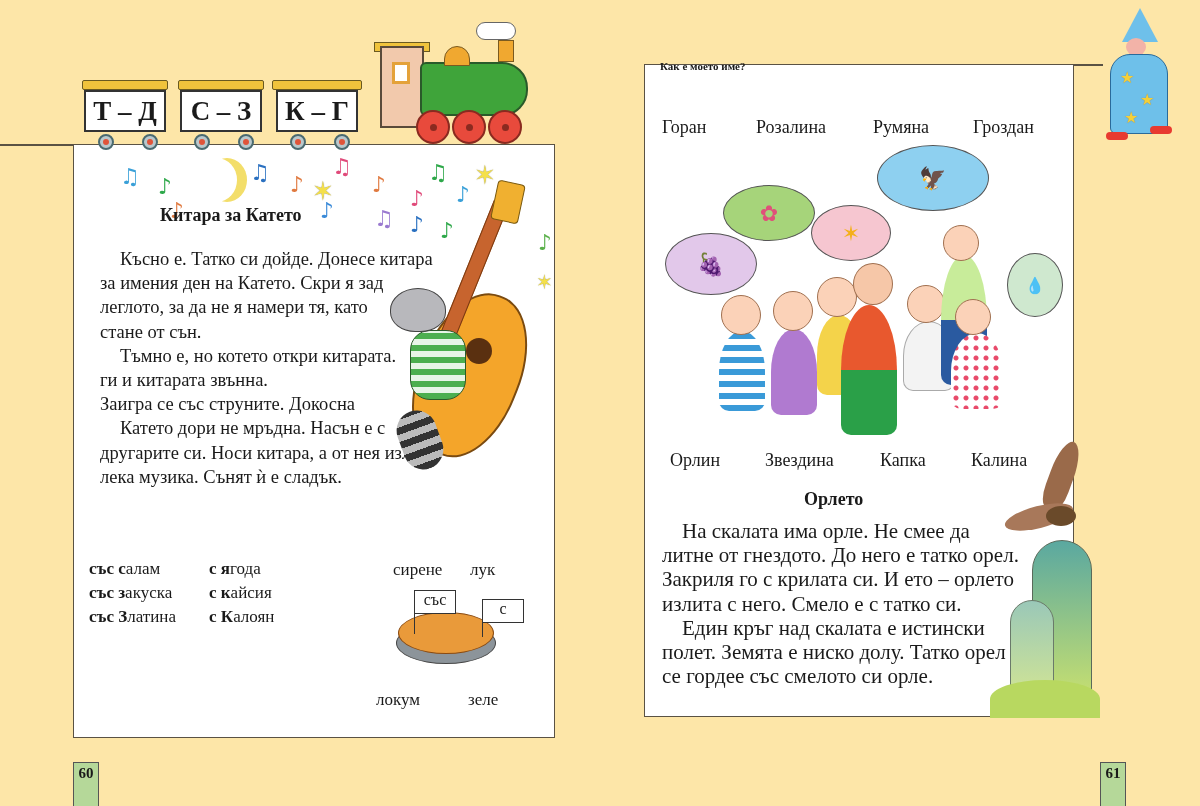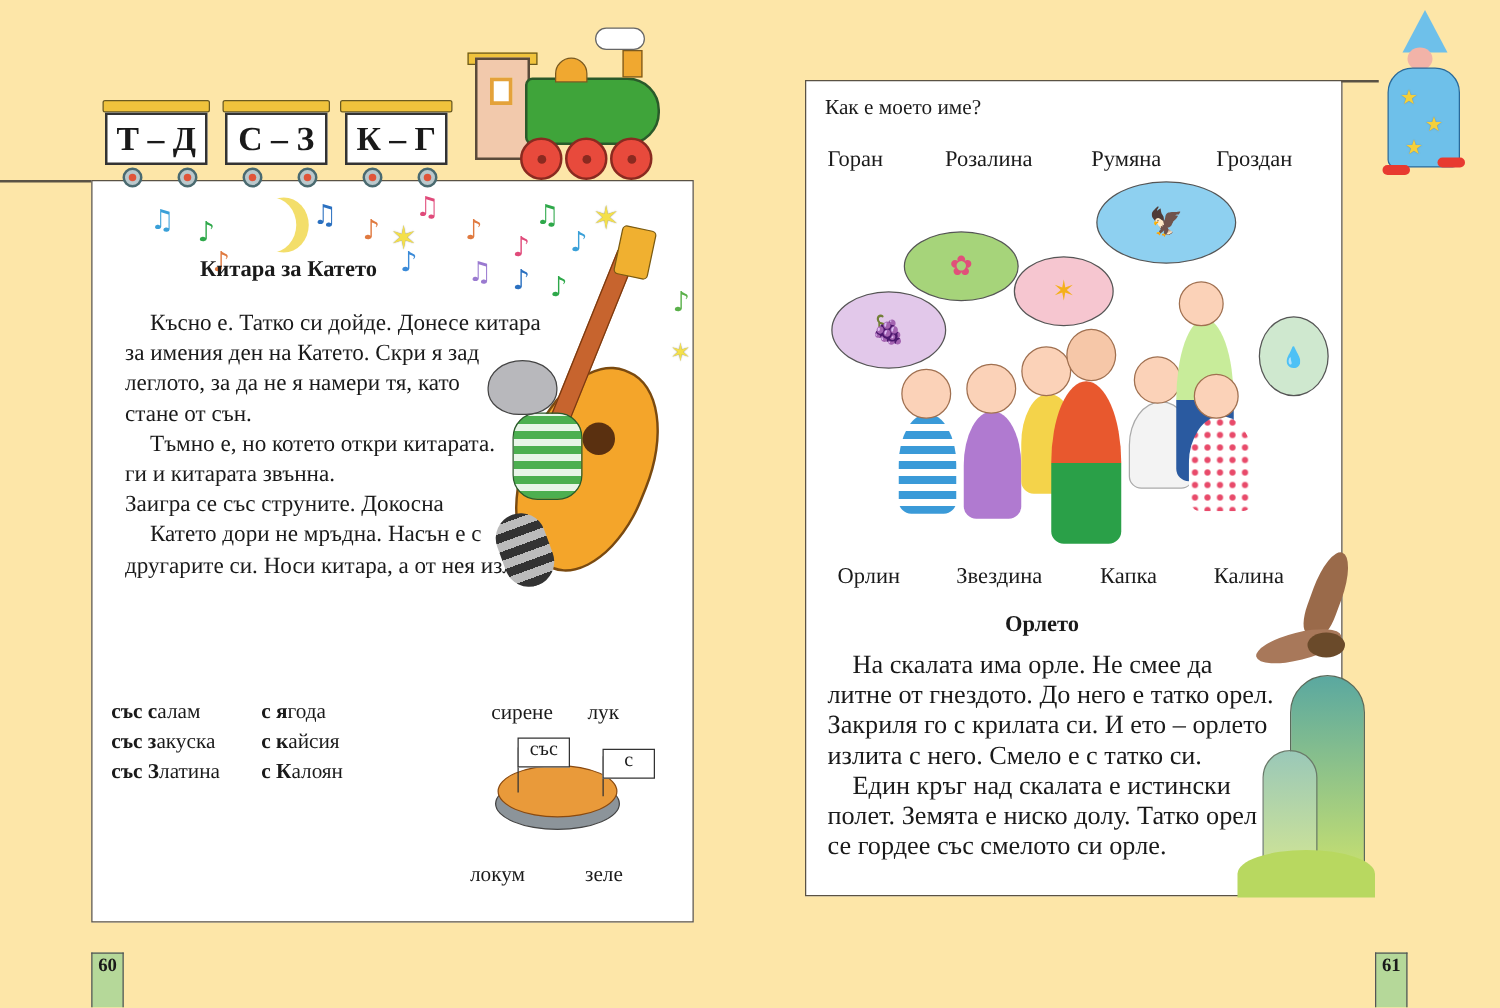--- a/index.html
+++ b/index.html
@@ -154,21 +154,21 @@
     position: absolute; left: 396px; top: 622px; width: 100px; height: 42px;
     border-radius: 50%; background: #8c949a; border: 1.5px solid #444;
   }
   .pie-top {
     position: absolute; left: 398px; top: 612px; width: 96px; height: 42px;
     border-radius: 50%; background: #e99a3a; border: 1.5px solid #8a4a10;
   }
   .pie-pole { position: absolute; width: 1px; background: #333; }
 
   
-  .title-right { position: absolute; left: 660px; top: 76px; font-size: 17px; font-weight: normal; }
+  .title-right { position: absolute; left: 660px; top: 60px; font-size: 11px; font-weight: bold; }
   .names-row { position: absolute; left: 660px; width: 400px; display: flex; font-size: 18px; }
   .names-row span { position: absolute; }
 
   .illus-right { left: 655px; top: 145px; width: 410px; height: 300px; }
   .bubble {
     position: absolute; border-radius: 50%; border: 1.5px solid #555;
     display: flex; align-items: center; justify-content: center; font-size: 22px;
     font-family: "DejaVu Sans", sans-serif;
   }
   .kid { position: absolute; border-radius: 50% 50% 10px 10px; }
@@ -258,20 +258,21 @@
 <div class="story-left">
   <p class="indent">Късно е. Татко си дойде. Донесе китара</p>
   <p>за имения ден на Катето. Скри я зад</p>
   <p>леглото, за да не я намери тя, като</p>
   <p>стане от сън.</p>
   <p class="indent">Тъмно е, но котето откри китарата.</p>
   <p>ги и китарата звънна.</p>
   <p>Заигра се със струните. Докосна</p>
   <p class="indent">Катето дори не мръдна. Насън е с</p>
   <p>другарите си. Носи китара, а от нея излиза</p>
+  <p>лека музика. Сънят ѝ е сладък.</p>
 </div>
 
 <div class="abs guitar-cat">
   <div class="guitar-body"></div>
   <div class="guitar-hole"></div>
   <div class="guitar-neck"></div>
   <div class="guitar-head"></div>
   <div class="cat-tail"></div>
   <div class="cat-body"></div>
   <div class="cat-head"></div>

